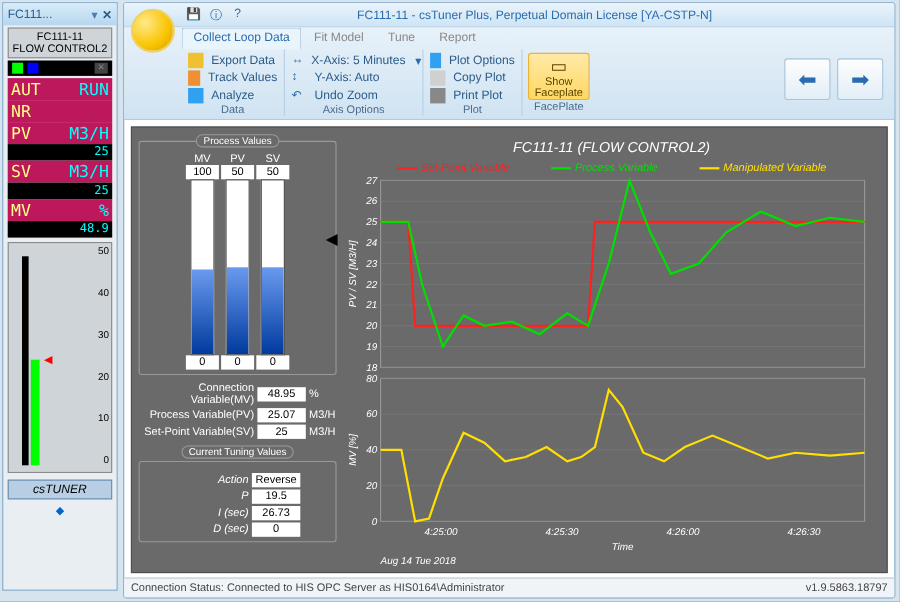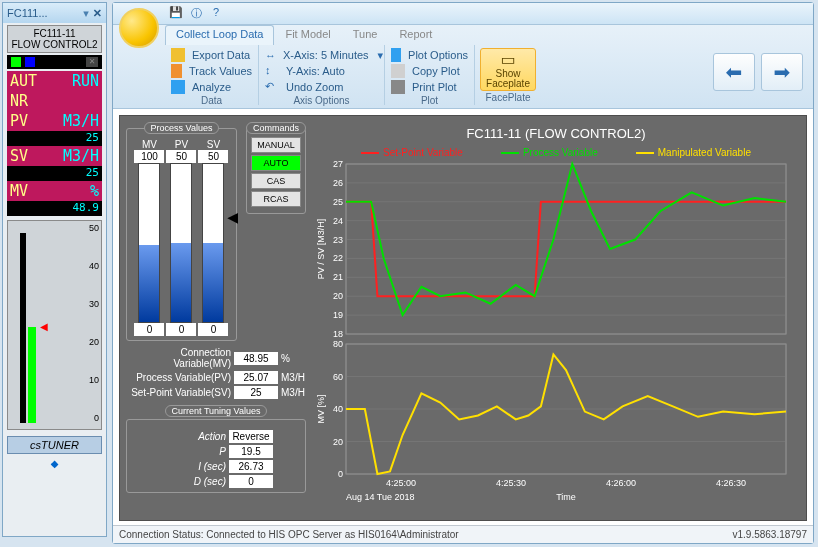--- a/index.html
+++ b/index.html
@@ -66,21 +66,21 @@
   
   .cmd-panel { border: 1px solid #999; border-radius: 3px; padding: 8px 4px 4px; width: 60px; }
   .cmd-btn { background: #e4e4e4; border: 1px solid #888; text-align: center; font-size: 9px; padding: 2px 0; margin-bottom: 2px; cursor: pointer; }
   .cmd-btn.active { background: #0f0; }
   
   .top-row { display: flex; gap: 9px; }
   
   .tune-panel { border: 1px solid #999; border-radius: 3px; padding: 8px 4px 4px; margin-top: 8px; }
   
   
-  .chart-area { flex: 1; padding: 6px 6px 18px 0; display: flex; flex-direction: column; }
+  .chart-area { flex: 1; padding: 6px 6px 5px 0; display: flex; flex-direction: column; font-style: italic; }
   .chart-title { text-align: center; color: #fff; font-size: 13px; padding: 4px 0; }
   .legend { display: flex; justify-content: space-around; font-size: 10px; padding: 2px 30px; }
   .legend span { display: flex; align-items: center; gap: 4px; }
   .legend i { width: 18px; height: 2px; display: inline-block; }
   .plots { flex: 1; position: relative; }
   svg.plot { position: absolute; left: 0; top: 0; }
   .axis-text { font-size: 9px; fill: #fff; }
   .date-label { color: #fff; font-size: 9px; padding-left: 34px; }
   
   
@@ -150,20 +150,21 @@
 </div>
 
 <div class="main-window">
   <div class="mw-titlebar">
     <div class="mw-orb"></div>
     <div class="mw-qat">
       <span style="color:#2a6caf;">💾</span>
       <span style="color:#2a6caf;">ⓘ</span>
       <span style="color:#2a6caf;">?</span>
     </div>
+    <div class="mw-title">FC111-11 - csTuner Plus, Perpetual Domain License [YA-CSTP-N]</div>
     <span style="width:70px"></span>
   </div>
 
   <div class="ribbon">
     <div class="ribbon-tabs" id="ribbon-tabs">
         <div class="rtab active">Collect Loop Data</div>
         <div class="rtab ">Fit Model</div>
         <div class="rtab ">Tune</div>
         <div class="rtab ">Report</div>
       </div>
@@ -258,29 +259,20 @@
     <div class="hdr">SV</div>
                   <div class="top-val">50</div>
     <div class="vbar">
                     <div class="fill" style="height:50%"></div>
                   </div>
     <div class="bot-val">0</div>
     <div class="arrow-ind">◀</div>
   </div>
               </div>
           </div>
-        </div>
-        <div>
-          <div class="fieldset-label">Commands</div>
-          <div class="cmd-panel" id="cmd-panel">
-              <div class="cmd-btn ">MANUAL</div>
-              <div class="cmd-btn active">AUTO</div>
-              <div class="cmd-btn ">CAS</div>
-              <div class="cmd-btn ">RCAS</div>
-            </div>
         </div>
       </div>
       <div id="readouts" style="margin-top:4px">
           <div class="readout-row">
             <span class="nm">Connection Variable(MV)</span>
             <span class="vl">48.95</span>
             <span class="un">%</span>
           </div>
           <div class="readout-row">
             <span class="nm">Process Variable(PV)</span>

